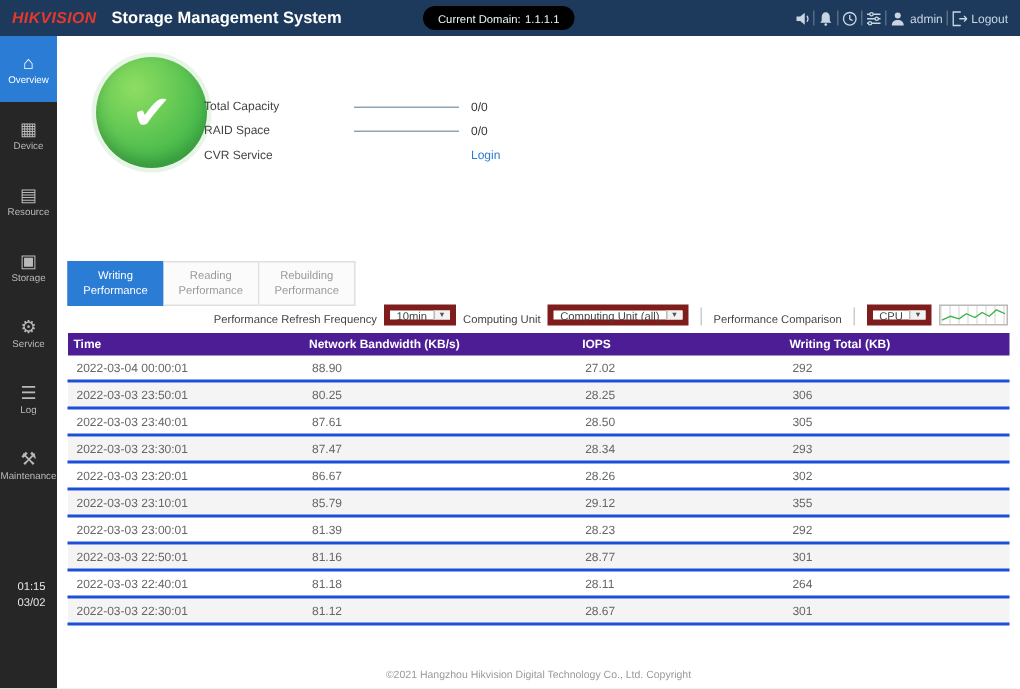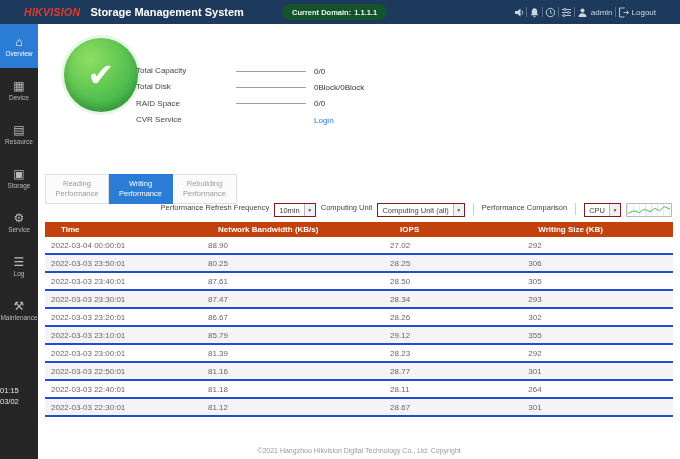--- a/index.html
+++ b/index.html
@@ -2,39 +2,39 @@
 <html><head>
 <meta charset="utf-8">
 <style>
   * { margin:0; padding:0; box-sizing:border-box; }
   html,body { background:#e9e9e9; }
   body { font-family:"Liberation Sans", sans-serif; }
   .app { position:relative; width:680px; height:459px; background:#fff; overflow:hidden; }
 
   
   .header { position:absolute; top:0; left:0; width:100%; height:24px; background:#1d3a5c;
-            display:flex; align-items:center; padding:0 24px; white-space:nowrap; z-index:5; }
+            display:flex; align-items:center; padding:0 8px; white-space:nowrap; z-index:5; }
   .logo { color:#e8382d; font-weight:bold; font-style:italic; font-size:10.5px; letter-spacing:.3px; }
   .app-title { color:#fff; font-weight:bold; font-size:11px; margin-left:10px;text-align:right; }
   .domain-pill { position:absolute; left:282px; top:4px; height:16px; display:flex; align-items:center;
-                 gap:3px; padding:0 10px; border-radius:8px; background:#14532d; color:#eef7f2; font-size:7.5px;font-weight:bold; }
+                 gap:3px; padding:0 10px; border-radius:8px; background:#000000; color:#eef7f2; font-size:7.5px; }
   .header-right { margin-left:auto; display:flex; align-items:center; gap:2px; color:#c9d6e2; font-size:8px; }
   .hdr-sep { width:1px; height:10px; background:rgba(255,255,255,.25); }
   .hicon { display:inline-flex; width:11px; height:11px; color:#c9d6e2; cursor:pointer; }
   .hicon svg { width:11px; height:11px; }
   .user-box, .logout-box { display:flex; align-items:center; gap:3px; cursor:pointer; }
 
   
   .sidebar { position:absolute; top:24px; left:0; width:38px; bottom:0; background:#262626; }
   .side-item { height:44px; display:flex; flex-direction:column; align-items:center; justify-content:center;
                gap:2px; color:#b9b9b9; cursor:pointer; }
   .side-item .s-icon { font-size:12px; line-height:1; }
   .side-item .s-label { font-size:6.5px; text-align:center; }
   .side-item.active { background:#2a7cd5; color:#fff; }
-  .side-time { position:absolute; bottom:52px; left:0; width:42px; color:#e6e6e6;
+  .side-time { position:absolute; bottom:52px; left:0; width:42px; text-align:center; color:#e6e6e6;
                font-size:7.5px; line-height:1.5; }
 
   
   .main { position:absolute; top:24px; left:38px; right:0; bottom:0; background:#fff; }
 
   .check-wrap { position:absolute; left:26px; top:14px; width:74px; height:74px; }
   .check-circle { width:100%; height:100%; border-radius:50%;
                   background: radial-gradient(circle at 35% 28%, #8ede62, #44b84a 72%);
                   box-shadow: inset 0 -5px 9px rgba(0,0,0,.18), 0 0 0 3px rgba(120,200,120,.18);
                   display:flex; align-items:center; justify-content:center; color:#fff; font-size:32px; }
@@ -47,34 +47,34 @@
   .stat-value { color:#333; }
   .login-link { color:#2a7cd5; text-decoration:none; cursor:pointer; }
 
   .tabs { position:absolute; left:7px; top:150px; display:flex; align-items:stretch; }
   .tab { width:64px; padding:4px 2px; text-align:center; font-size:7.5px; line-height:1.3; color:#9a9a9a;
          background:#fbfbfb; border:1px solid #e0e0e0; border-left:none; cursor:pointer;
          display:flex; align-items:center; justify-content:center; }
   .tab:first-child { border-left:1px solid #e0e0e0; }
   .tab.active { background:#2a7cd5; color:#fff; border-color:#2a7cd5; }
 
-  .controls { position:absolute; top:179px; right:8px; display:flex; align-items:flex-start; gap:5px;
+  .controls { position:absolute; top:179px; right:8px; display:flex; align-items:flex-end; gap:5px;
               font-size:7.5px; color:#444; white-space:nowrap; }
-  .select { display:inline-flex; align-items:center; border:1px solid #7f1d1d; background:#fff;
+  .select { display:inline-flex; align-items:center; border:4px solid #7f1d1d; background:#fff;
             height:14px; cursor:pointer; }
   .select .sel-text { padding:0 4px; }
   .select .sel-arrow { width:11px; height:100%; border-left:1px solid #b9b9b9; display:flex; align-items:center;
                        justify-content:center; font-size:5px; color:#555; background:#f2f2f2; }
   .ctrl-sep { width:1px; height:12px; background:#ccc; margin:0 3px; }
   .sparkline { width:46px; height:14px; border:1px solid #b9b9b9;
                background: repeating-linear-gradient(90deg, #e9e9e9 0 1px, transparent 1px 6px); }
 
   .perf-table { position:absolute; top:198px; left:7px; right:7px; width:calc(100% - 14px);
                 border-collapse:collapse; font-size:8px; table-layout:fixed; }
-  .perf-table th { background:#c2410c; color:#fff; font-weight:bold; text-align:left; padding:3px 16px;
+  .perf-table th { background:#4c1d95; color:#fff; font-weight:bold; text-align:left; padding:3px 4px;
                    overflow:hidden; }
   .perf-table td { color:#666; padding:3.5px 6px; border-bottom:2px solid #1d4ed8; overflow:hidden; }
   .perf-table tbody tr:nth-child(even) td { background:#f4f4f4; }
 
   .footer { position:absolute; bottom:5px; left:0; right:0; text-align:center; font-size:7px; color:#9a9a9a; }
 </style>
 </head>
 <body>
 
 <div class="app">
@@ -193,45 +193,40 @@
     </div>
 
     <div class="stats">
 
         <div class="stat-row">
           <span class="stat-label">Total Capacity</span>
           <span class="stat-line" style="background: rgb(143, 163, 181);"></span>
           <span class="stat-value">0/0</span>
         </div>
 
-        <div class="stat-row">
-          <span class="stat-label">Total Disk</span>
-          <span class="stat-line" style="background: rgb(143, 163, 181);"></span>
-          <span class="stat-value">0Block/0Block</span>
-        </div>
 
 
         <div class="stat-row">
           <span class="stat-label">RAID Space</span>
           <span class="stat-line" style="background: rgb(143, 163, 181);"></span>
           <span class="stat-value">0/0</span>
         </div>
 
       <div class="stat-row">
         <span class="stat-label">CVR Service</span>
         <span class="stat-line hidden-line"></span>
         <a class="login-link">Login</a>
       </div>
     </div>
 
     <div class="tabs">
 
+        <div class="tab active">Writing Performance</div>
+
         <div class="tab">Reading Performance</div>
-
-        <div class="tab active">Writing Performance</div>
 
         <div class="tab">Rebuilding Performance</div>
 
     </div>
 
     <div class="controls">
       <span>Performance Refresh Frequency</span>
       <span class="select">
         <span class="sel-text">10min</span>
         <span class="sel-arrow">▼</span>
@@ -262,21 +257,21 @@
         </colgroup>
       <thead>
         <tr>
 
             <th>Time</th>
 
             <th>Network Bandwidth (KB/s)</th>
 
             <th>IOPS</th>
 
-            <th>Writing Size (KB)</th>
+            <th>Writing Total (KB)</th>
 
         </tr>
       </thead>
       <tbody>
 
           <tr>
             <td>2022-03-04 00:00:01</td>
             <td>88.90</td>
             <td>27.02</td>
             <td>292</td>

